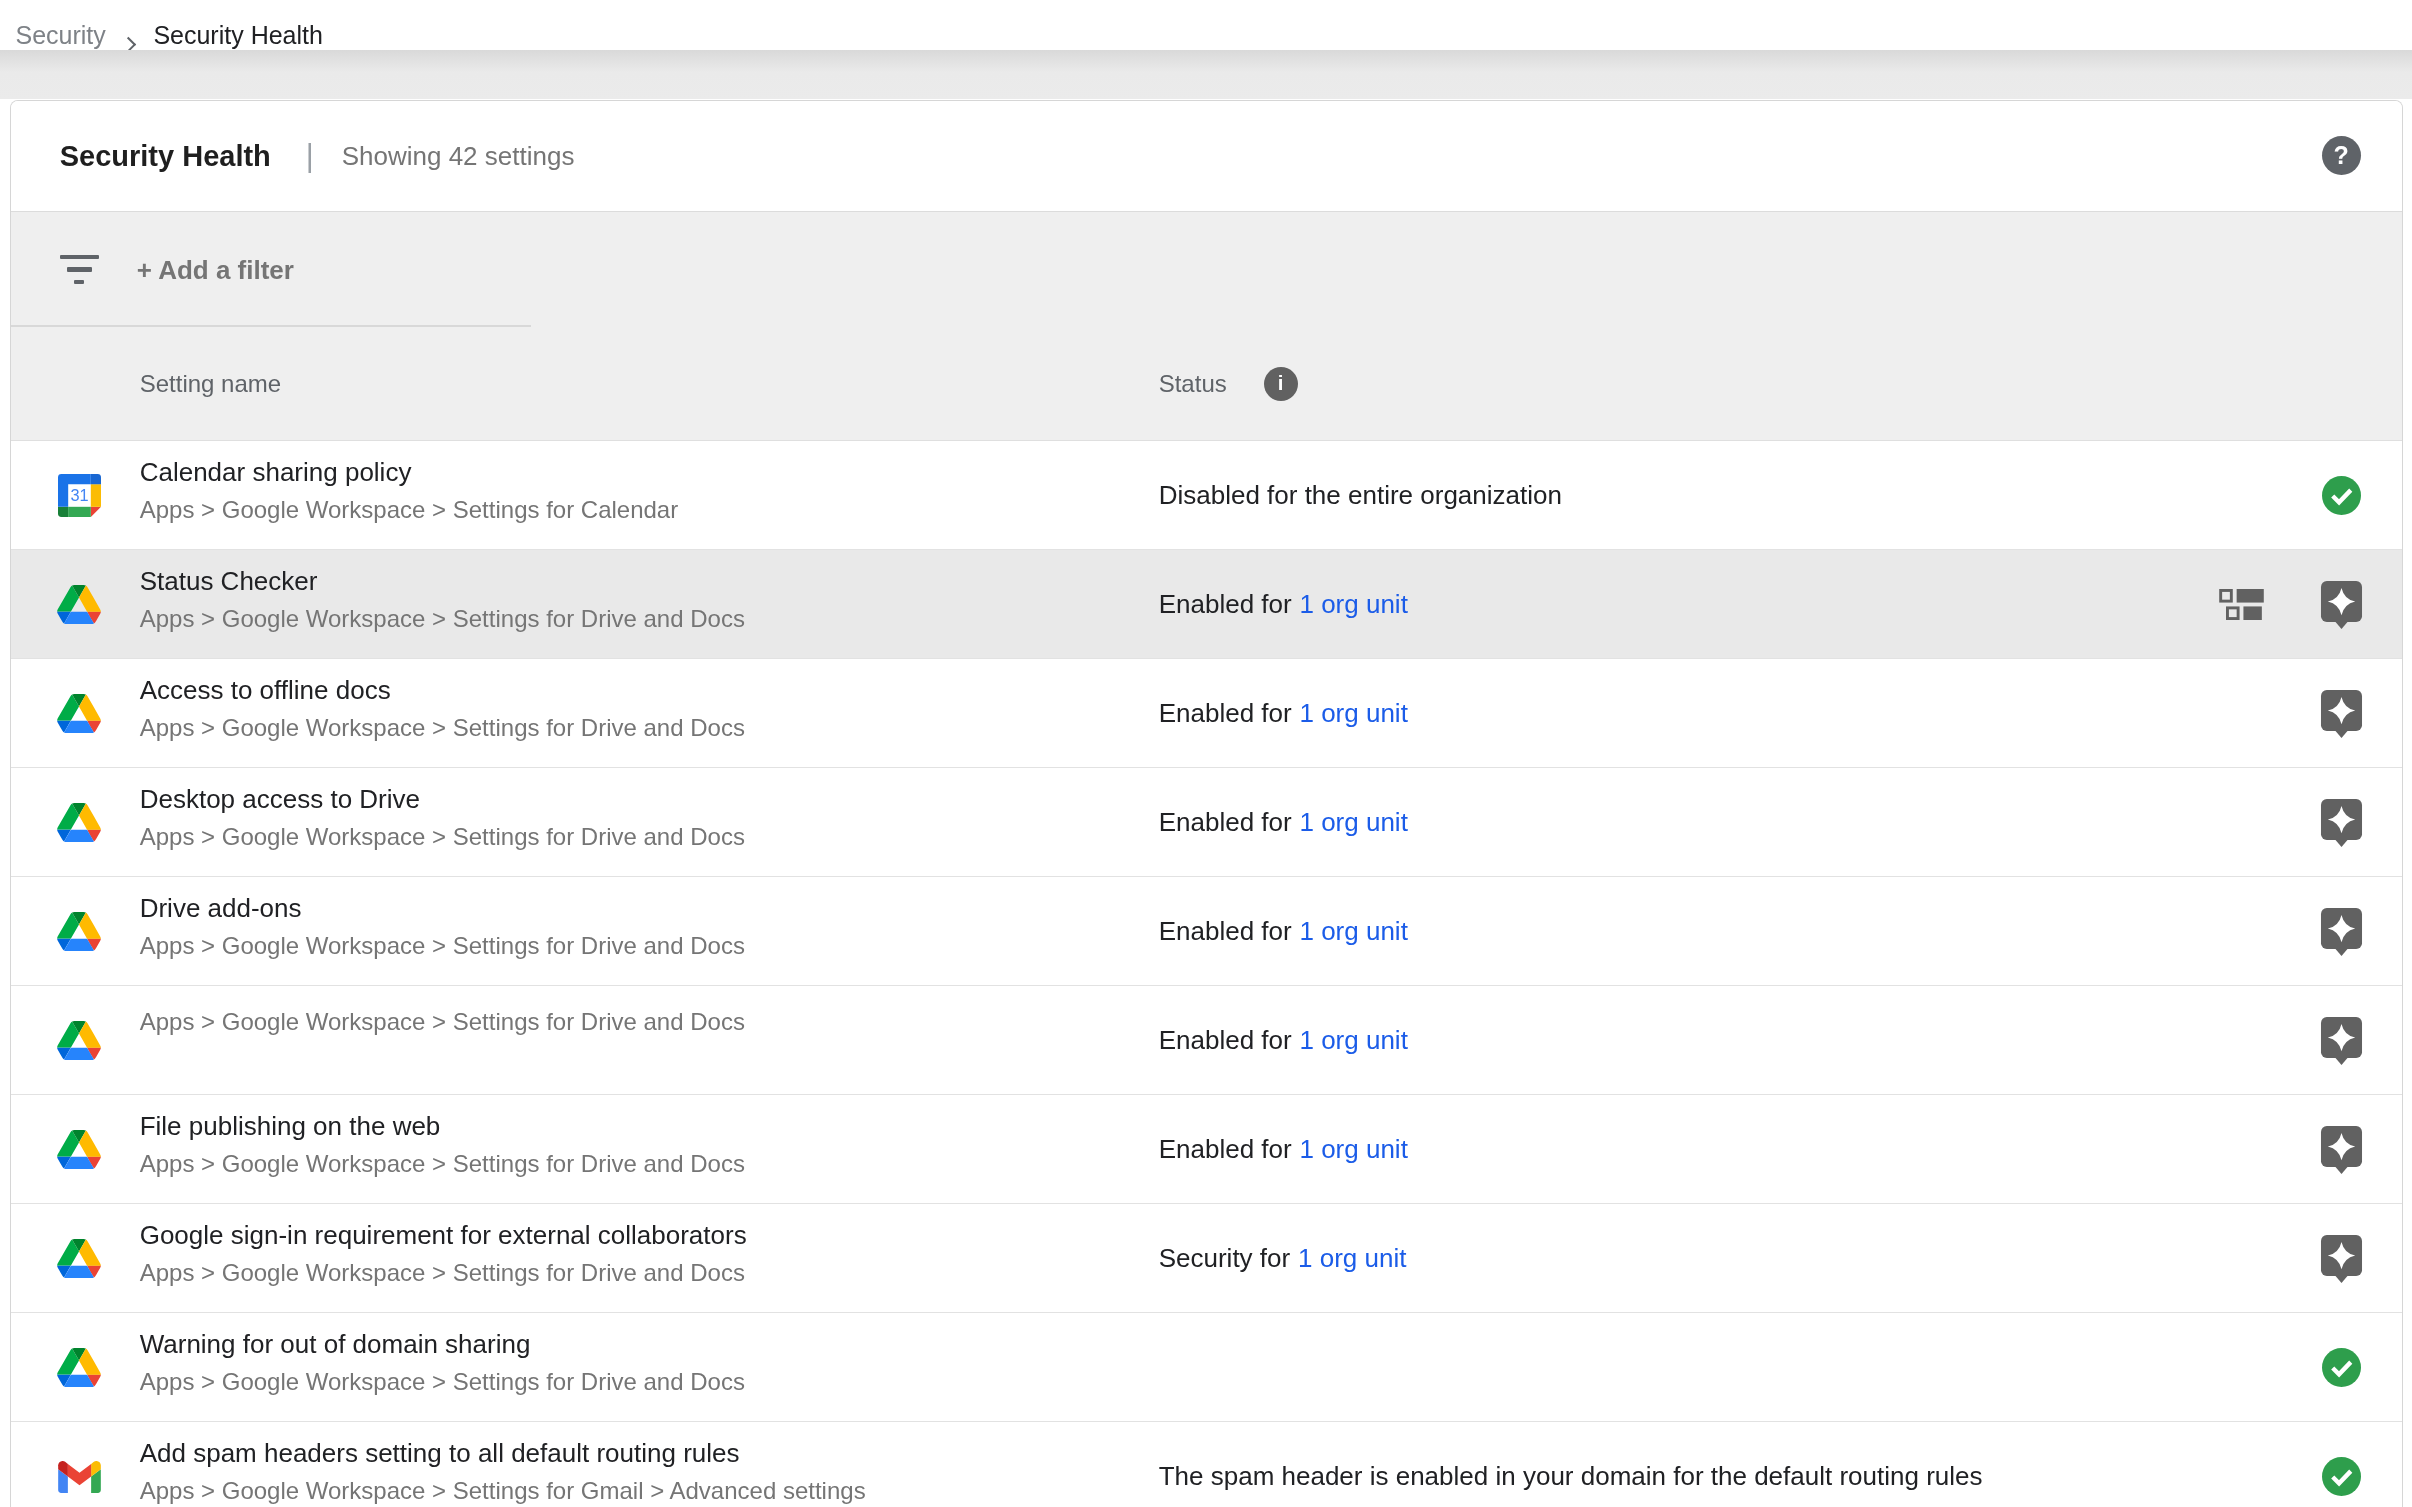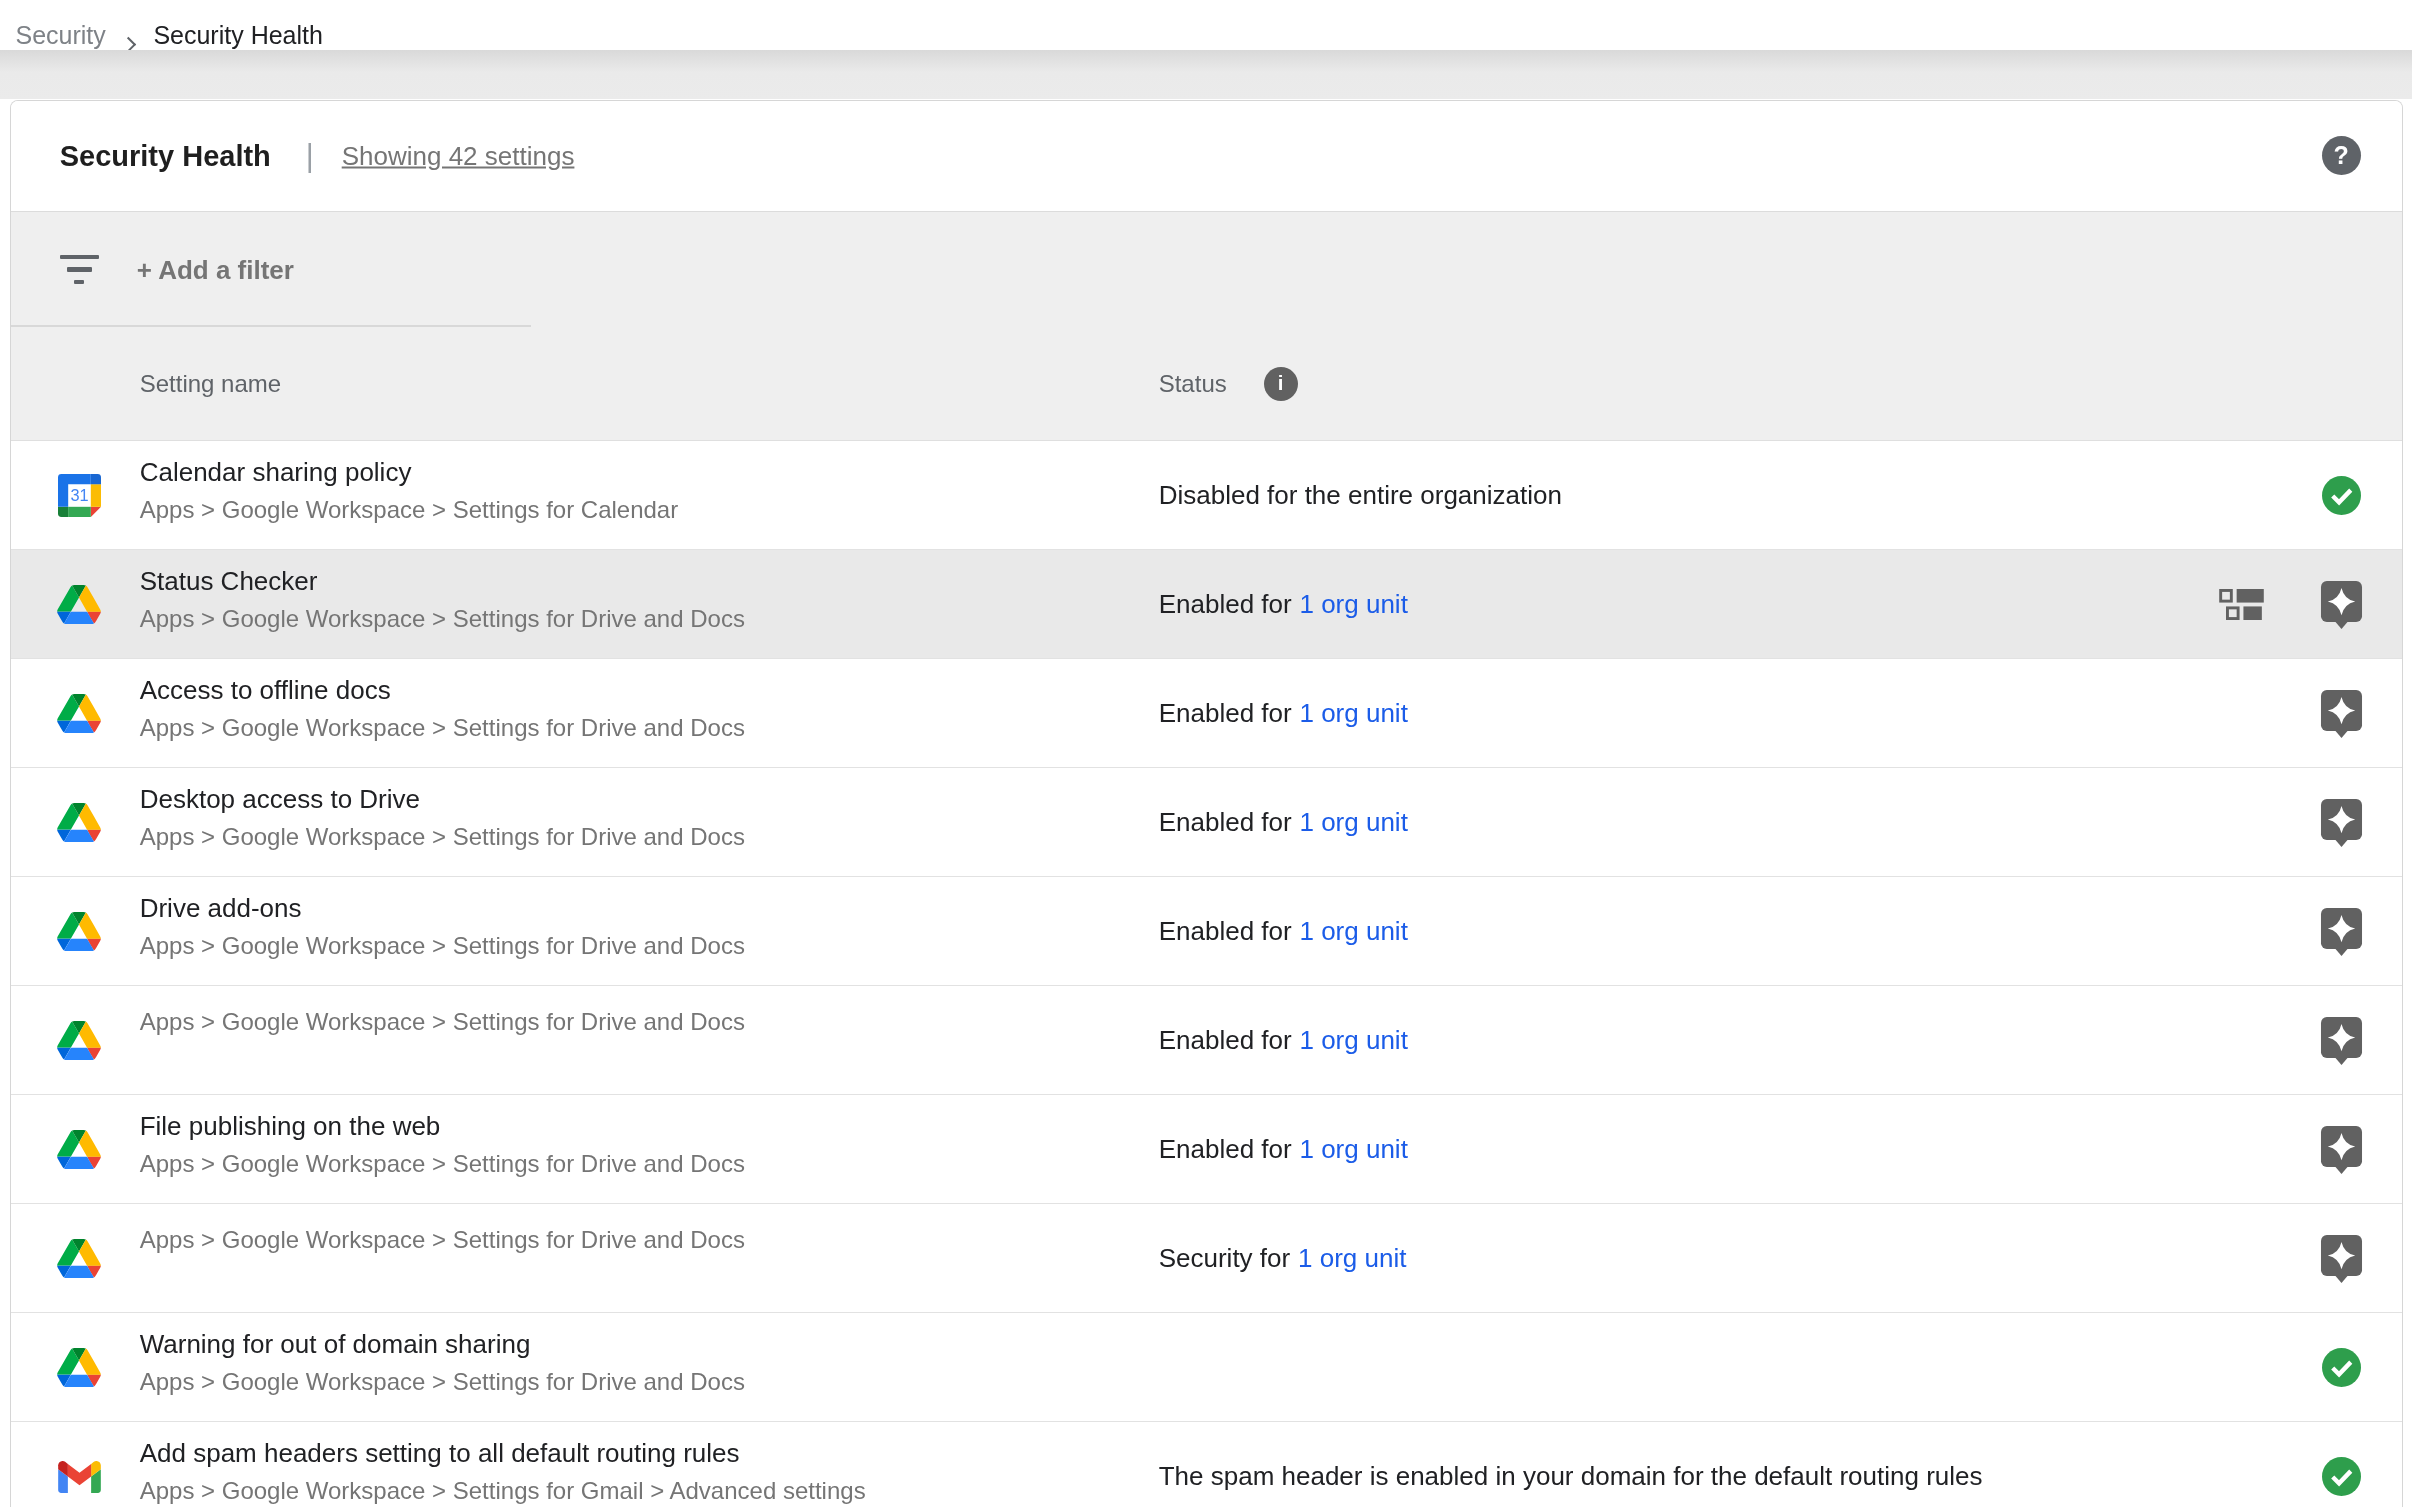--- a/index.html
+++ b/index.html
@@ -24,21 +24,21 @@
     background:#ffffff; border:1px solid #d6d6d6; border-bottom:none;
     border-radius:7.8px 7.8px 0 0; overflow:hidden; }
 
   
   .card-header { position:relative; height:111px; background:#ffffff; border-bottom:1px solid #dcdcdc; }
   .page-title { position:absolute; left:49px; top:50%; transform:translateY(-50%);
     font-size:29px; font-weight:700; color:#1f1f1f; }
   .title-sep { position:absolute; left:295px; top:50%; transform:translateY(-50%);
     font-size:31px; font-weight:300; color:#9aa0a6; }
   .title-sub { position:absolute; left:331px; top:50%; transform:translateY(-50%);
-    font-size:26px; color:#757575;text-decoration:underline; }
+    font-size:26px; color:#757575; }
   .help-icon { position:absolute; left:2311px; top:35px; width:39px; height:39px; border-radius:50%;
     background:#5f6368; color:#ffffff; font-size:25px; font-weight:700;
     display:flex; align-items:center; justify-content:center; cursor:pointer; }
 
   
   .filter-row { position:relative; height:115px; background:#efefef; }
   .filter-icon { position:absolute; left:49px; top:50%; transform:translateY(-50%);
     width:39px; height:30px; display:flex; flex-direction:column; align-items:center; cursor:pointer; }
   .filter-icon i { display:block; background:#5f6368; height:4.9px; border-radius:1px; }
   .filter-icon i:nth-child(1){ width:39px; }
@@ -359,20 +359,21 @@
         <path fill="#00ac47" d="M43.65 25 29.9 1.2c-1.35.8-2.5 1.9-3.3 3.3l-25.4 44a9.06 9.06 0 0 0-1.2 4.5h27.5z"></path>
         <path fill="#ea4335" d="M73.55 76.8c1.35-.8 2.5-1.9 3.3-3.3l1.6-2.75 7.65-13.25c.8-1.4 1.2-2.95 1.2-4.5h-27.5l5.85 11.5z"></path>
         <path fill="#00832d" d="m43.65 25 13.75-23.8c-1.35-.8-2.9-1.2-4.5-1.2h-18.5c-1.6 0-3.15.45-4.5 1.2z"></path>
         <path fill="#2684fc" d="M59.8 53.3H27.5L13.75 77.1c1.35.8 2.9 1.2 4.5 1.2h50.8c1.6 0 3.15-.45 4.5-1.2z"></path>
         <path fill="#ffba00" d="m73.4 26.5-12.7-22c-.8-1.4-1.95-2.5-3.3-3.3L43.65 25 59.8 53.3h27.45c0-1.55-.4-3.1-1.2-4.5z"></path>
       </svg>
 
     </span>
 
     <div class="row-main">
+      <div class="row-title">Google sign-in requirement for external collaborators</div>
       <div class="row-path">Apps &gt; Google Workspace &gt; Settings for Drive and Docs</div>
     </div>
 
     <div class="row-status">
       <span class="status-text">Security for</span>
       <a class="status-link">1 org unit</a>
     </div>
 
     <svg class="flag-icon" viewBox="0 0 44 50">
       <rect x="1" y="1" width="42" height="42" rx="6" fill="#616161"></rect>

